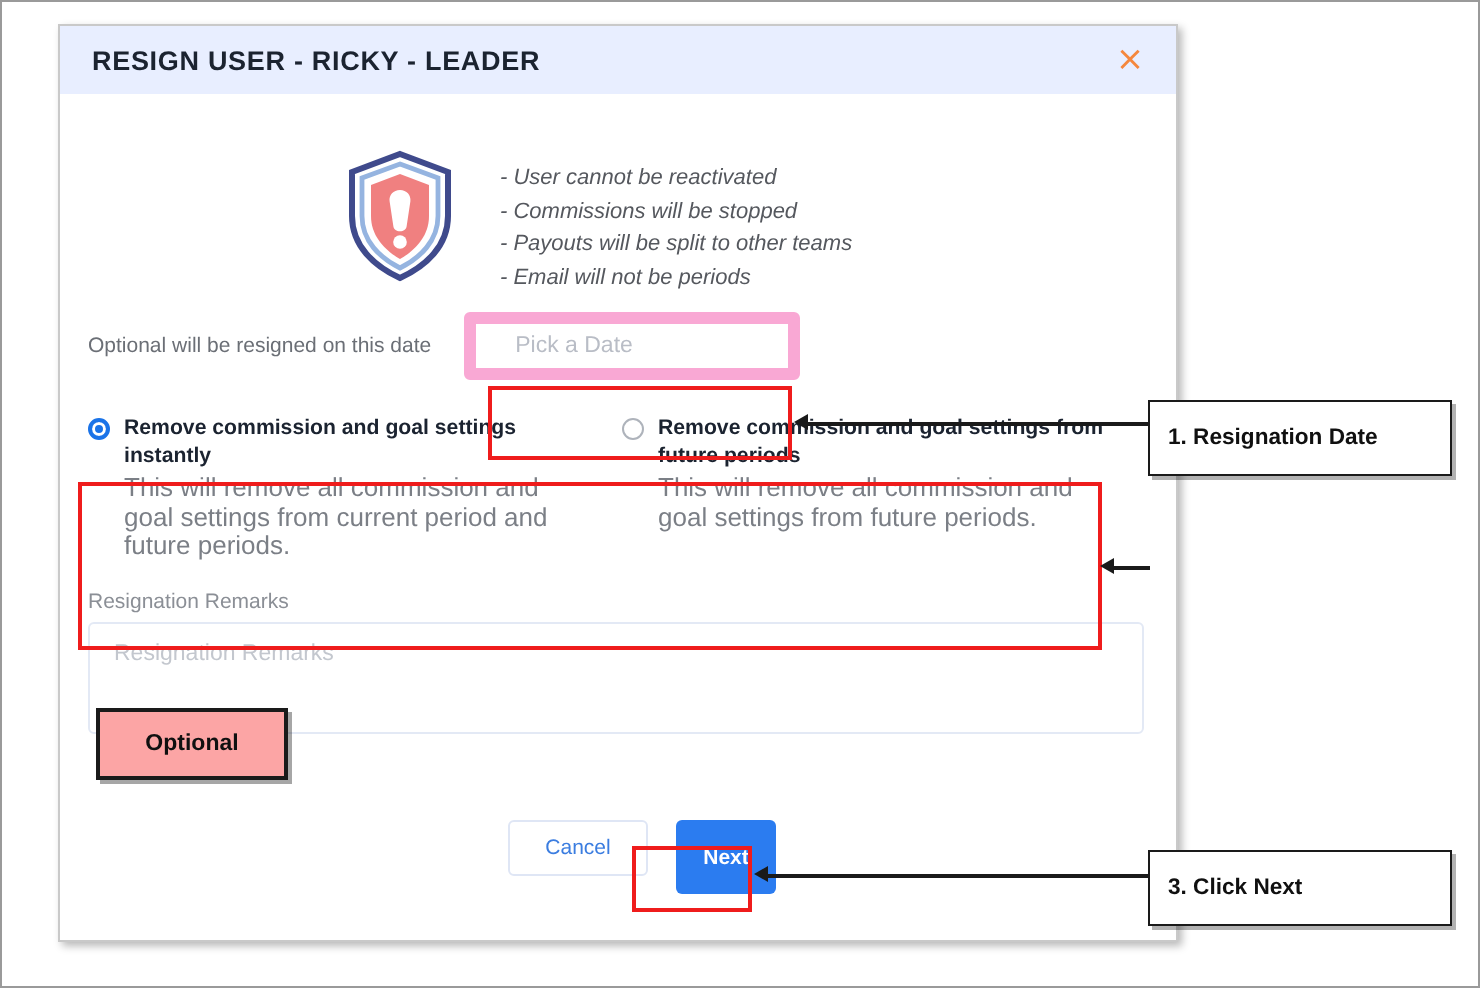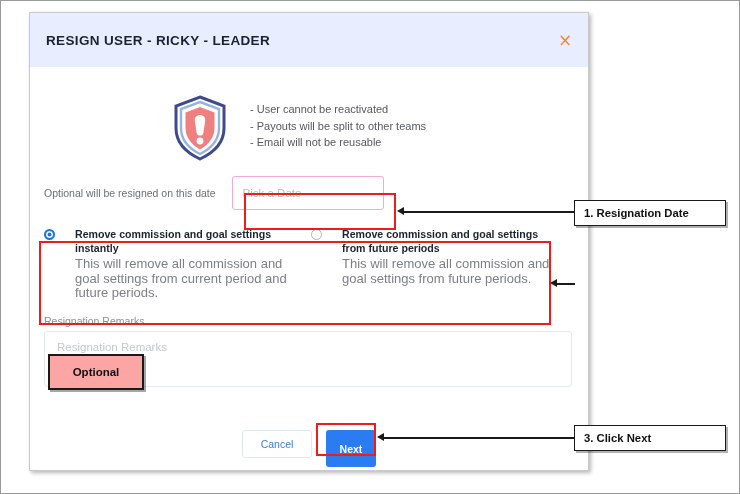--- a/index.html
+++ b/index.html
@@ -27,21 +27,21 @@
     top: 11px;
     width: 560px;
     height: 459px;
     background: #ffffff;
     box-sizing: border-box;
     border: 1px solid #c9c9c9;
     box-shadow: 2px 2px 4px rgba(0,0,0,0.28);
   }
   #modal-header {
     position: relative;
-    height: 54px;
+    height: 34px;
     background: #e8eeff;
     display: flex;
     align-items: center;
     padding: 0 14px 0 16px;
   }
   #modal-title {
     font-size: 13.5px;
     font-weight: bold;
     letter-spacing: 0.35px;
     color: #1b2330;
@@ -64,20 +64,21 @@
   #modal-body {
     position: relative;
     height: calc(100% - 46px);
   }
 
   
   #warning-block {
     display: flex;
     align-items: flex-start;
     padding: 28px 0 0 142px;
+    font-style: italic;
   }
   #shield-icon {
     width: 56px;
     height: 66px;
     flex: 0 0 auto;
     margin-top: 0px;
   }
   #warning-list {
     margin: 6px 0 0 22px;
     font-size: 11px;
@@ -95,47 +96,47 @@
     align-items: center;
     width: 520px;
   }
   #date-label {
     font-size: 10.5px;
     color: #6b6f76;
     white-space: nowrap;
   }
   #date-input {
     margin-left: 16px;
-    width: 152px;
+    width: 168px;
     height: 34px;
-    border: 1px solid #f9a8d4;
+    border: 6px solid #f9a8d4;
     border-radius: 3px;
     background: #ffffff;
     display: flex;
     align-items: center;
-    padding: 0 10px;
+    padding: 0 20px;
     box-sizing: border-box;
     font-size: 11.5px;
     color: #b9bdc6;
   }
 
   
   #options {
     position: absolute;
     left: 14px;
     top: 160px;
     width: 516px;
     display: flex;
     gap: 18px;
   }
   .option {
     flex: 1;
     display: flex;
     align-items: flex-start;
-    gap: 20px;
+    gap: 7px;
   }
   .radio {
     width: 11px;
     height: 11px;
     border-radius: 50%;
     box-sizing: border-box;
     flex: 0 0 auto;
     margin-top: 2px;
     cursor: pointer;
   }
@@ -180,21 +181,21 @@
     background: #ffffff;
     box-sizing: border-box;
     padding: 9px 12px;
     font-size: 11.5px;
     color: #c3c7ce;
   }
 
   
   #footer {
     position: absolute;
-    left: 0;
+    left: 12px;
     top: 363px;
     width: 100%;
     display: flex;
     justify-content: center;
     gap: 14px;
   }
   #cancel-btn {
     width: 68px;
     height: 26px;
     border: 1px solid #dfe6f5;
@@ -260,21 +261,21 @@
     border: 1.6px solid #1a1a1a;
     background: #ffffff;
     box-shadow: 2px 2px 0 rgba(0,0,0,0.30);
     display: flex;
     align-items: center;
     padding-left: 9px;
     font-size: 11.3px;
     font-weight: bold;
     color: #101010;
     box-sizing: border-box;
-    height: 26px;
+    height: 38px;
   }
   #callout-1 { left: 573px; top: 199px; width: 152px; }
   #callout-2 { left: 573px; top: 270px; width: 140px; }
   #callout-3 { left: 573px; top: 424px; width: 152px; text-align: right; }
 
   
   .arrow-line {
     position: absolute;
     height: 1.6px;
     background: #1a1a1a;
@@ -311,22 +312,23 @@
       <div id="warning-block">
         <svg id="shield-icon" viewBox="0 0 56 66">
           <path d="M28 2 L52 11 L52 33 C52 48 41 58 28 64 C15 58 4 48 4 33 L4 11 Z" fill="#ffffff" stroke="#3f4a8c" stroke-width="3"></path>
           <path d="M28 7 L47 14 L47 33 C47 45.5 38 54 28 59 C18 54 9 45.5 9 33 L9 14 Z" fill="#ffffff" stroke="#95b4e0" stroke-width="2.4"></path>
           <path d="M28 12 L42.5 17.5 L42.5 33 C42.5 43.5 35 50.5 28 54.5 C21 50.5 13.5 43.5 13.5 33 L13.5 17.5 Z" fill="#f08080"></path>
           <path d="M28 20 C31.3 20 33.6 22.6 33.2 25.6 L31.3 38.2 C31.1 39.6 29.7 40.6 28 40.6 C26.3 40.6 24.9 39.6 24.7 38.2 L22.8 25.6 C22.4 22.6 24.7 20 28 20 Z" fill="#ffffff"></path>
           <circle cx="28" cy="46" r="3.4" fill="#ffffff"></circle>
         </svg>
         <div id="warning-list">
           <div>- User cannot be reactivated</div>
+          <div>- Commissions will be stopped</div>
           <div>- Payouts will be split to other teams</div>
-          <div>- Email will not be reusable</div>
+          <div>- Email will not be periods</div>
         </div>
       </div>
 
       <div id="date-row">
         <div id="date-label">Optional will be resigned on this date</div>
         <div id="date-input">Pick a Date</div>
       </div>
 
       <div id="options">
         <div class="option">

